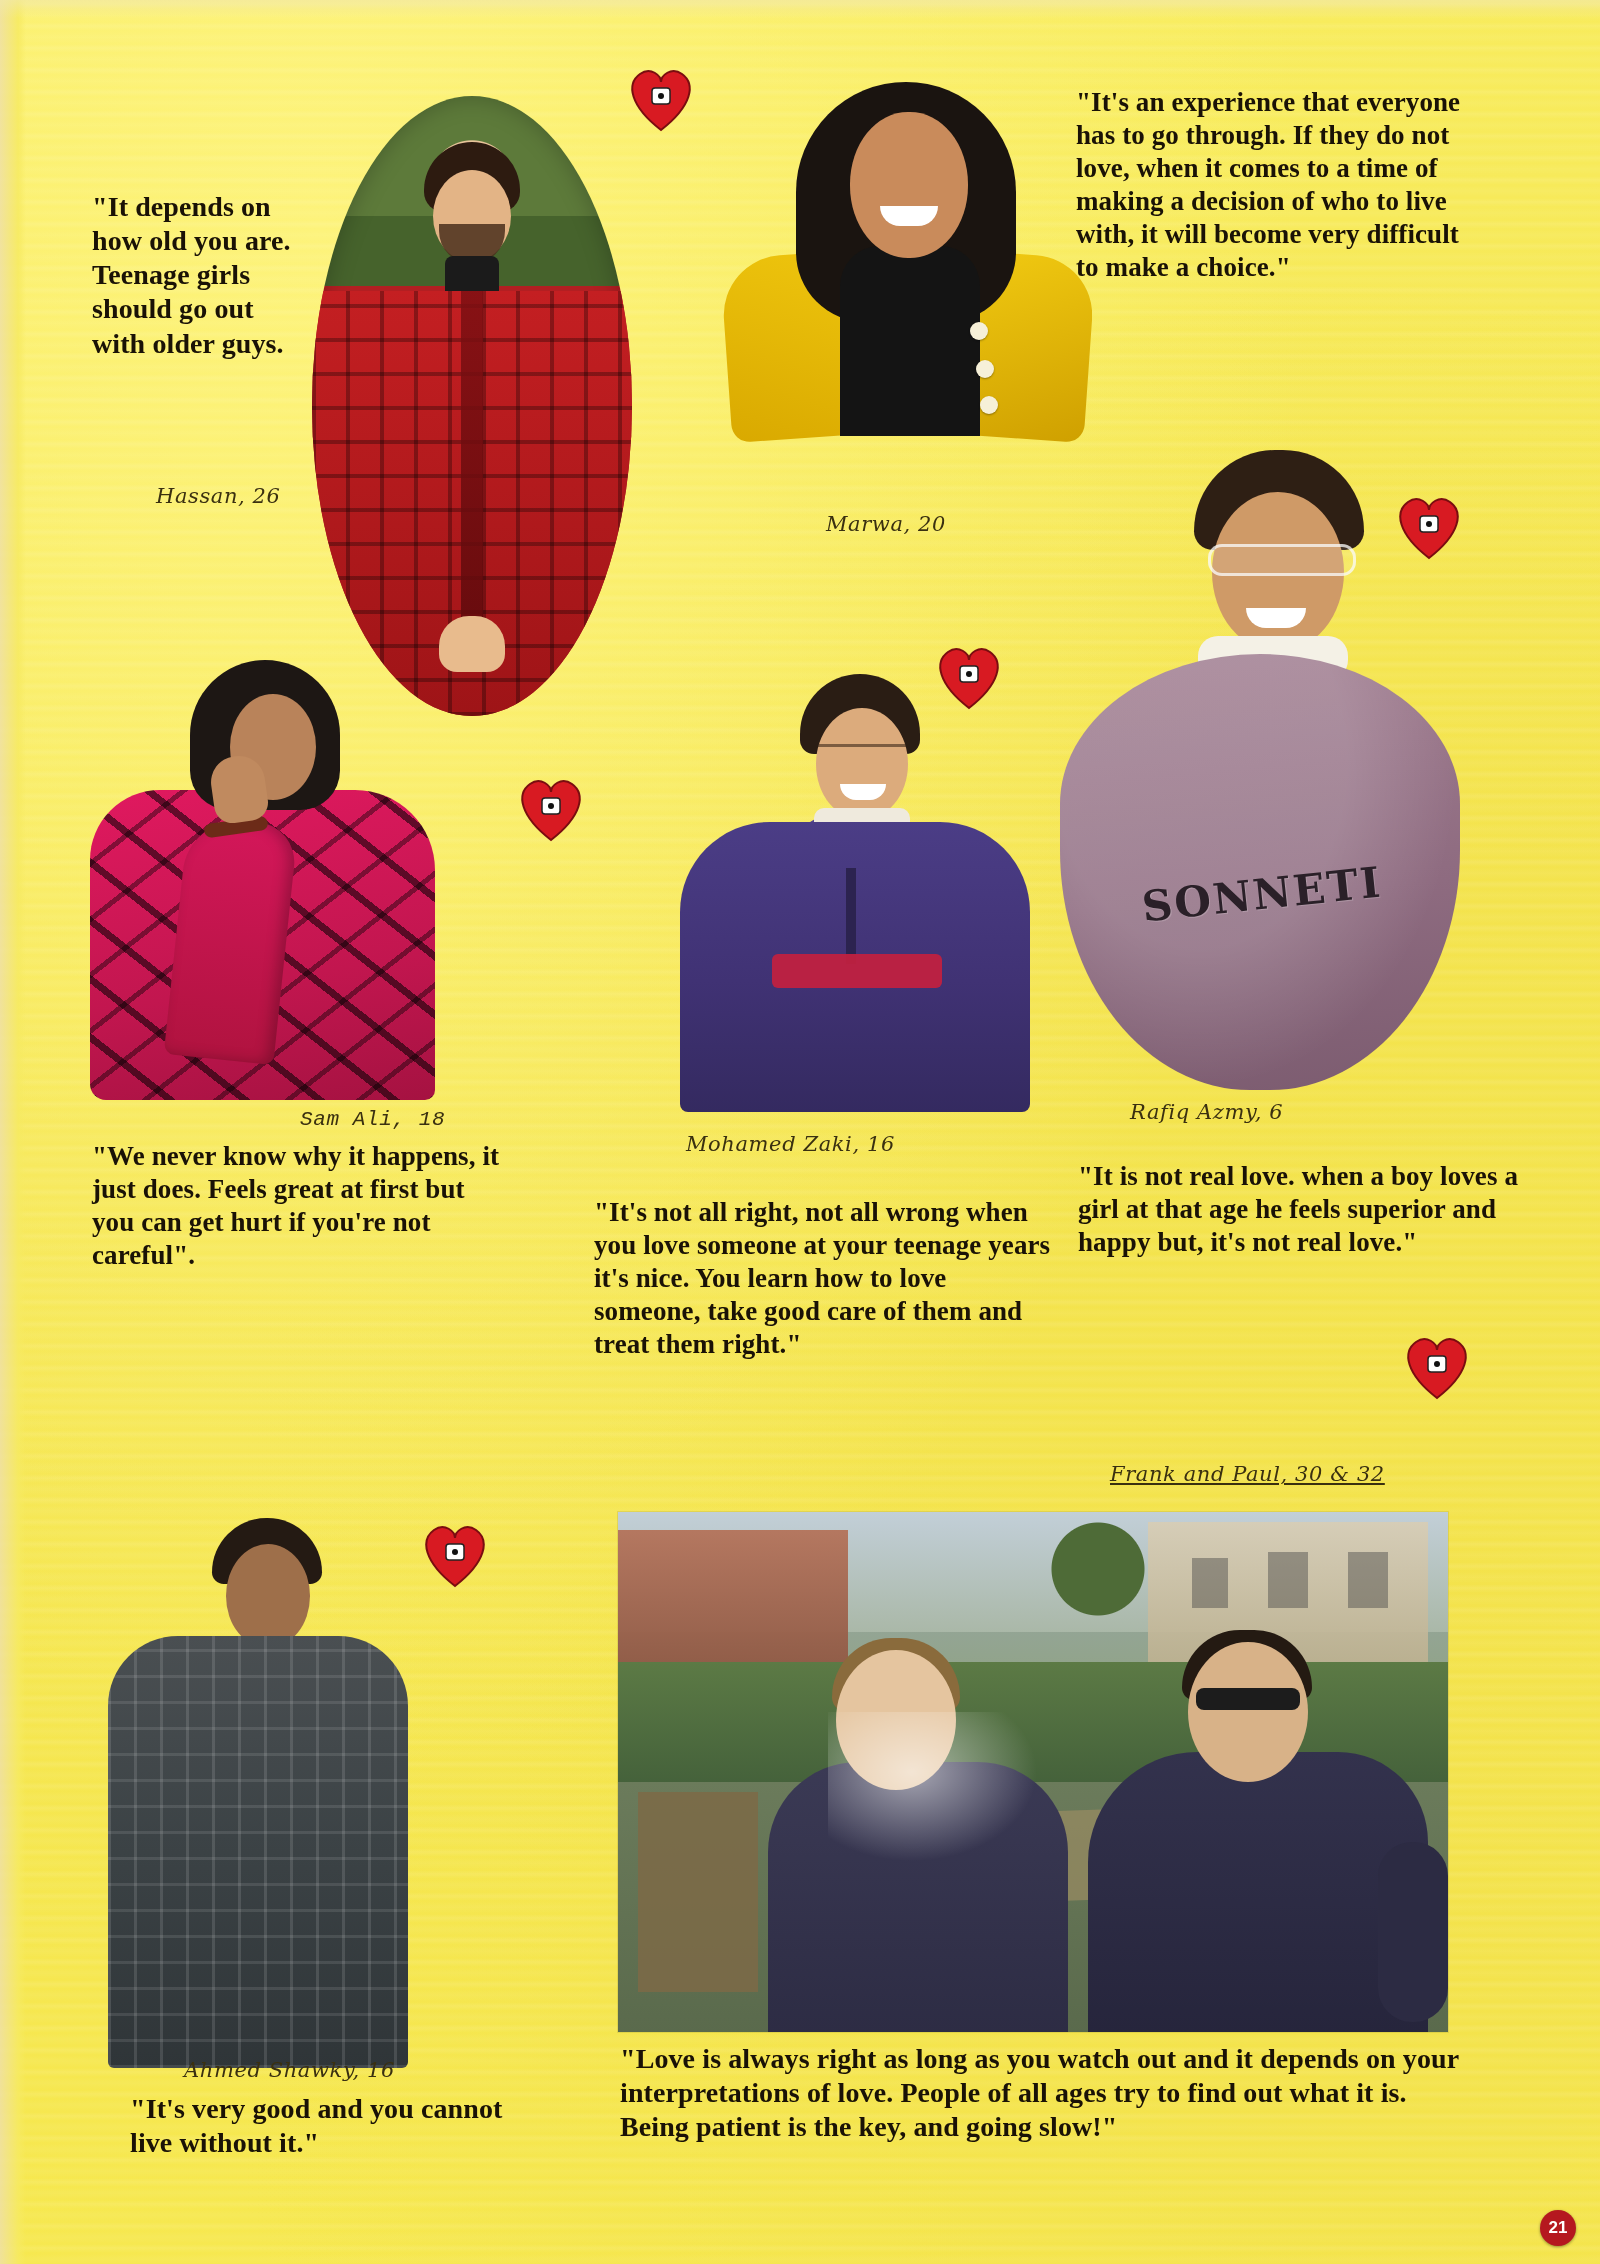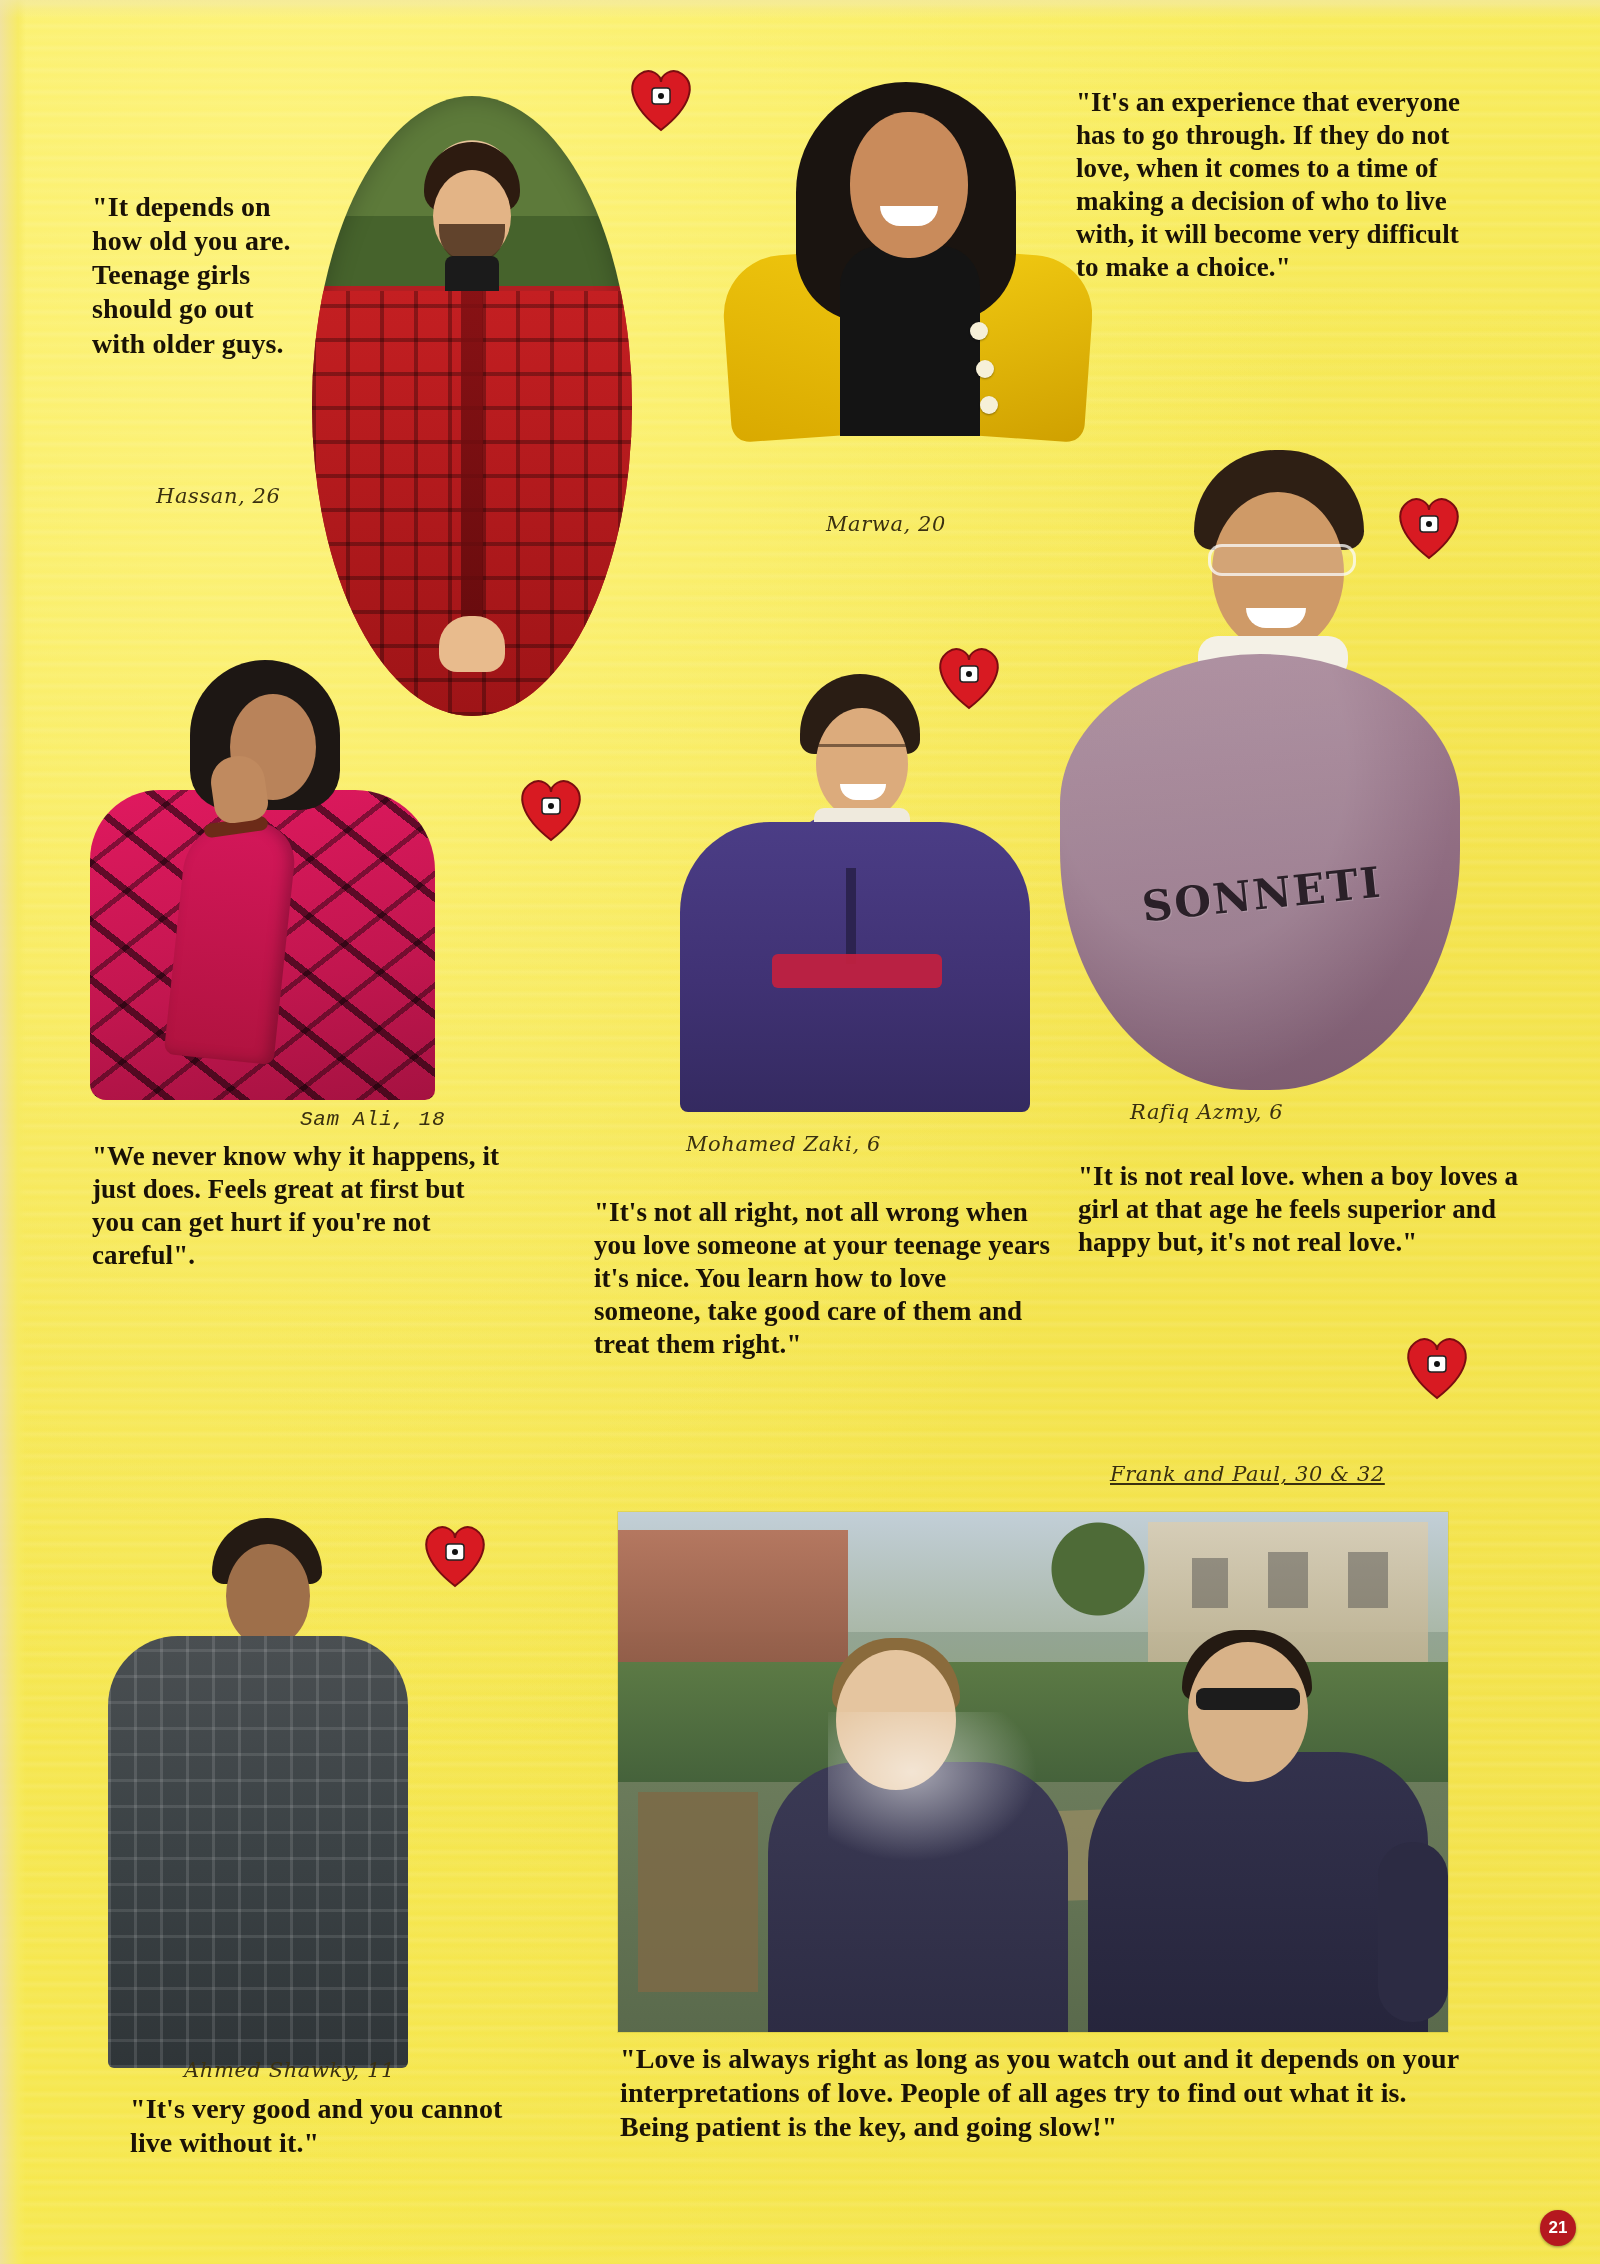--- a/index.html
+++ b/index.html
@@ -515,26 +515,26 @@
 
   <div class="quote" style="left:92px; top:190px; width:200px; font-size:28px;">"It depends on how old you are. Teenage girls should go out with older guys.</div>
   <div class="caption" style="left:156px; top:484px;">Hassan, 26</div>
 
   <div class="quote" style="left:1076px; top:86px; width:400px; font-size:27px;">"It's an experience that everyone has to go through. If they do not love, when it comes to a time of making a decision of who to live with, it will become very difficult to make a choice."</div>
   <div class="caption" style="left:826px; top:512px;">Marwa, 20</div>
 
   <div class="caption" style="left:300px; top:1108px;font-family:Liberation Mono, monospace;">Sam Ali, 18</div>
   <div class="quote" style="left:92px; top:1140px; width:420px; font-size:27px;">"We never know why it happens, it just does. Feels great at first but you can get hurt if you're not careful".</div>
 
-  <div class="caption" style="left:686px; top:1132px;">Mohamed Zaki, 6</div>
+  <div class="caption" style="left:686px; top:1132px;">Mohamed Zaki, 16</div>
   <div class="quote" style="left:594px; top:1196px; width:460px; font-size:27px;">"It's not all right, not all wrong when you love someone at your teenage years it's nice. You learn how to love someone, take good care of them and treat them right."</div>
 
   <div class="caption" style="left:1130px; top:1100px;">Rafiq Azmy, 6</div>
   <div class="quote" style="left:1078px; top:1160px; width:460px; font-size:27px;">"It is not real love. when a boy loves a girl at that age he feels superior and happy but, it's not real love."</div>
 
   <div class="caption" style="left:1110px; top:1462px;text-decoration:underline;">Frank and Paul, 30 &amp; 32</div>
   <div class="quote" style="left:620px; top:2042px; width:850px; font-size:28px;">"Love is always right as long as you watch out and it depends on your interpretations of love. People of all ages try to find out what it is. Being patient is the key, and going slow!"</div>
 
-  <div class="caption" style="left:184px; top:2058px;">Ahmed Shawky, 11</div>
+  <div class="caption" style="left:184px; top:2058px;">Ahmed Shawky, 16</div>
   <div class="quote" style="left:130px; top:2092px; width:390px; font-size:28px;">"It's very good and you cannot live without it."</div>
 
   <div id="page-number">21</div>
 </div>
 
 </body></html>

